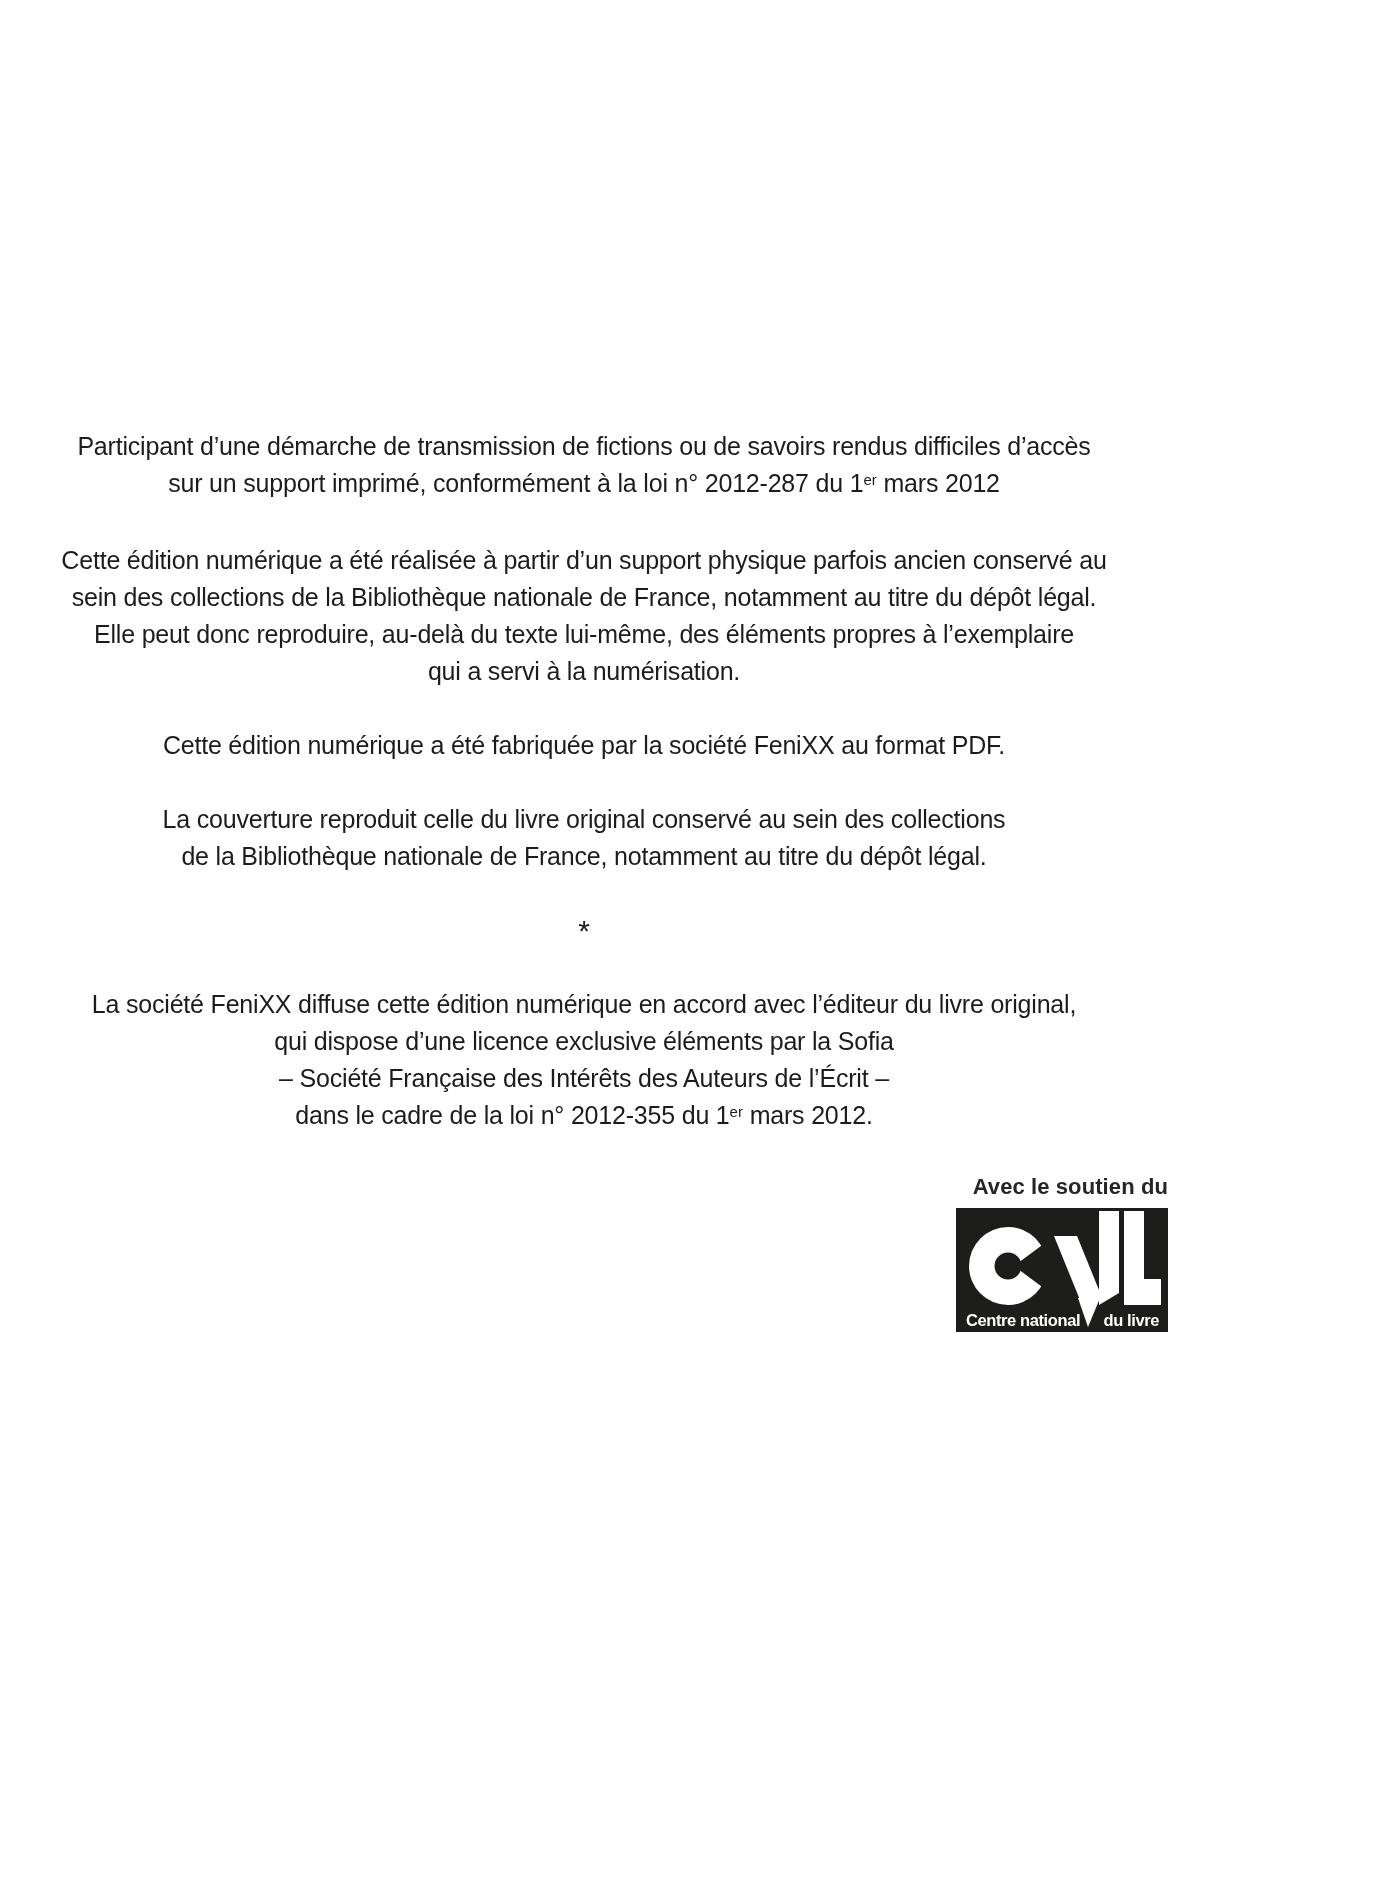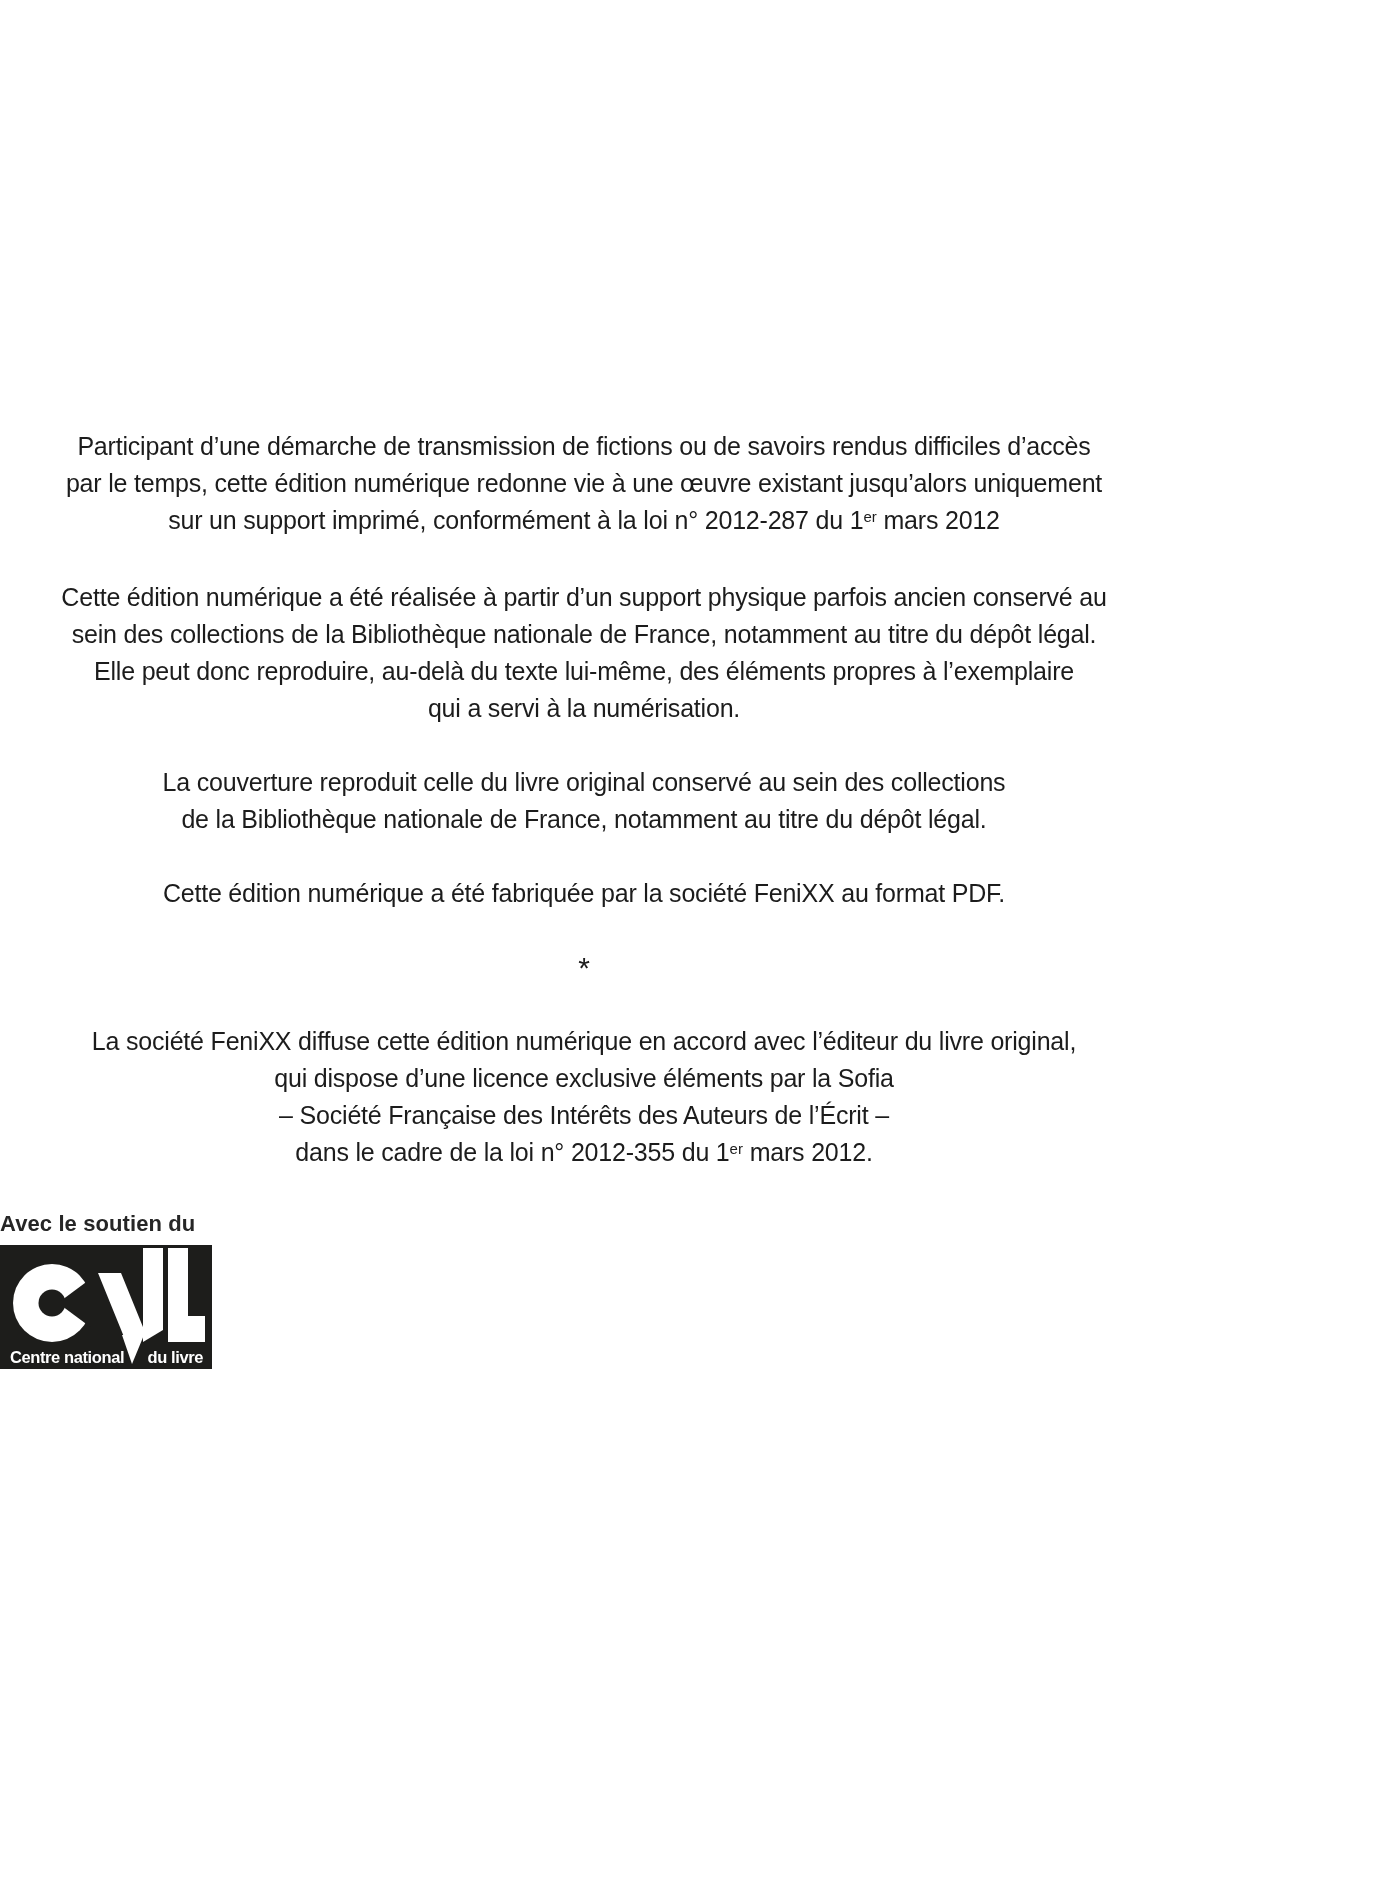--- a/index.html
+++ b/index.html
@@ -39,21 +39,21 @@
     position: relative;
     top: -0.5em;
     letter-spacing: 0;
   }
   .separator {
     font-size: 30px;
     line-height: 37px;
     letter-spacing: 0;
   }
   .support {
-    text-align: left;
+    text-align: right;
   }
   .support-text {
     font-size: 22px;
     line-height: 25px;
     font-weight: 600;
     letter-spacing: 0.1px;
     color: #262626;
     margin-bottom: 9px;
   }
   .cnl {
@@ -67,33 +67,32 @@
     fill: #ffffff;
   }
 </style>
 </head>
 <body>
 
 <main class="page">
 
   <p class="para">
     <span class="line">Participant d’une démarche de transmission de fictions ou de savoirs rendus difficiles d’accès</span>
-    <span class="line">par le temps, cette édition numérique redonne vie à une œuvre existant jusqu’alors uniquement</span>
     <span class="line"><span>sur un support imprimé, conformément à la loi n° 2012-287 du 1</span><sup class="sb">er</sup><span> mars 2012</span></span>
   </p>
 
   <p class="para pre">Cette édition numérique a été réalisée à partir d’un support physique parfois ancien conservé au
 sein des collections de la Bibliothèque nationale de France, notamment au titre du dépôt légal.
 Elle peut donc reproduire, au-delà du texte lui-même, des éléments propres à l’exemplaire
 qui a servi à la numérisation.</p>
 
+  <p class="para pre">Cette édition numérique a été fabriquée par la société FeniXX au format PDF.</p>
+
   <p class="para pre">La couverture reproduit celle du livre original conservé au sein des collections
 de la Bibliothèque nationale de France, notamment au titre du dépôt légal.</p>
-
-  <p class="para pre">Cette édition numérique a été fabriquée par la société FeniXX au format PDF.</p>
 
   <p class="para separator">*</p>
 
   <p class="para">
     <span class="line">La société FeniXX diffuse cette édition numérique en accord avec l’éditeur du livre original,</span>
     <span class="line">qui dispose d’une licence exclusive éléments par la Sofia</span>
     <span class="line">– Société Française des Intérêts des Auteurs de l’Écrit –</span>
     <span class="line"><span>dans le cadre de la loi n° 2012-355 du 1</span><sup class="sb">er</sup><span> mars 2012.</span></span>
   </p>
 

